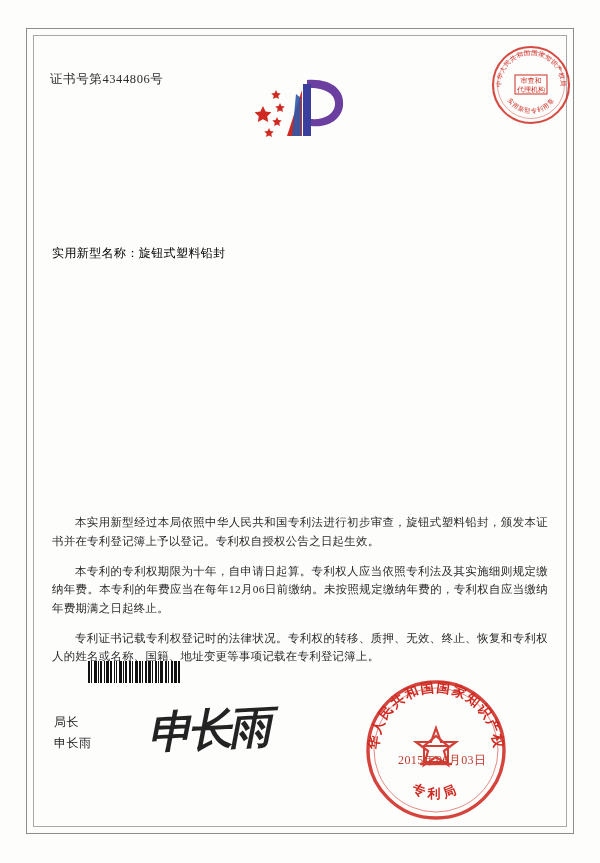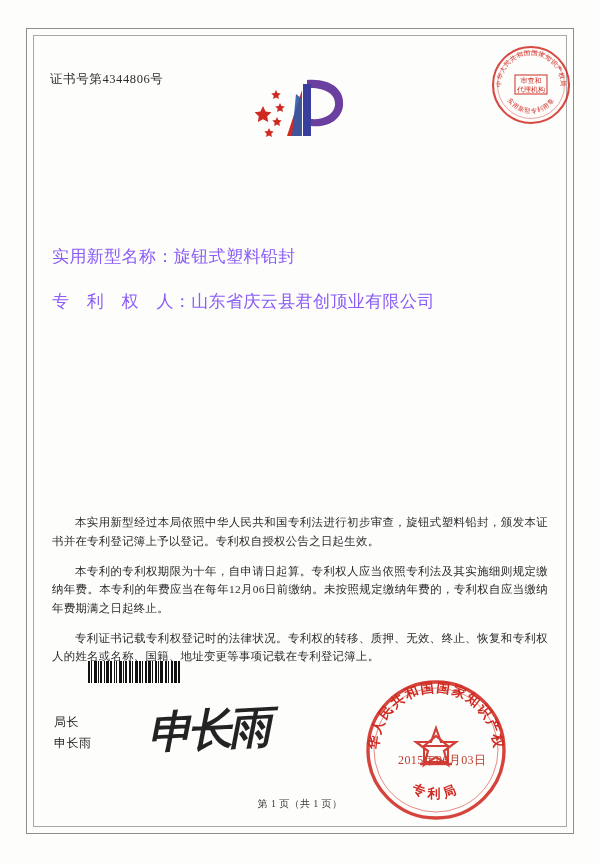--- a/index.html
+++ b/index.html
@@ -73,22 +73,22 @@
     color: #1b1b1b;
     font-family: "DejaVu Serif", serif;
   }
   .fields {
     position: absolute;
     left: 52px;
     top: 245px;
     width: 500px;
   }
   .field-row {
-    font-size: 17px;
-    color: #8b5cf6;
+    font-size: 12px;
+    color: #000000;
     margin-bottom: 21.5px;
     letter-spacing: 0.4px;
     white-space: nowrap;
     font-family: Liberation Mono, monospace;
   }
   .field-label {
     display: inline-block;
   }
   .field-value {
     display: inline-block;
@@ -219,23 +219,20 @@
         <polygon points="20,56 21.4,59 24.7,59.4 22.3,61.7 22.9,65 20,63.4 17.1,65 17.7,61.7 15.3,59.4 18.6,59"></polygon>
       </g>
     </svg>
   </div>
 
 
   <div class="fields">
     <div class="field-row">
       <span class="field-label">实用新型名称：</span><span class="field-value">旋钮式塑料铅封</span>
     </div>
-    <div class="field-row">
-      <span class="field-label">专　利　权　人：</span><span class="field-value">山东省庆云县君创顶业有限公司</span>
-    </div>
   </div>
 
   <div class="body-text">
     <p class="para">本实用新型经过本局依照中华人民共和国专利法进行初步审查，旋钮式塑料铅封，颁发本证书并在专利登记簿上予以登记。专利权自授权公告之日起生效。</p>
     <p class="para">本专利的专利权期限为十年，自申请日起算。专利权人应当依照专利法及其实施细则规定缴纳年费。本专利的年费应当在每年12月06日前缴纳。未按照规定缴纳年费的，专利权自应当缴纳年费期满之日起终止。</p>
     <p class="para">专利证书记载专利权登记时的法律状况。专利权的转移、质押、无效、终止、恢复和专利权人的姓名或名称、国籍、地址变更等事项记载在专利登记簿上。</p>
   </div>
 
   <div class="barcode">
     <i style="width:2px"></i><i style="width:1px;background:#fff"></i><i style="width:1px"></i><i style="width:2px;background:#fff"></i><i style="width:3px"></i><i style="width:1px;background:#fff"></i><i style="width:1px"></i><i style="width:1px;background:#fff"></i><i style="width:2px"></i><i style="width:2px;background:#fff"></i><i style="width:1px"></i><i style="width:1px;background:#fff"></i><i style="width:3px"></i><i style="width:1px;background:#fff"></i><i style="width:2px"></i><i style="width:2px;background:#fff"></i><i style="width:1px"></i><i style="width:1px;background:#fff"></i><i style="width:1px"></i><i style="width:2px;background:#fff"></i><i style="width:3px"></i><i style="width:1px;background:#fff"></i><i style="width:1px"></i><i style="width:1px;background:#fff"></i><i style="width:2px"></i><i style="width:2px;background:#fff"></i><i style="width:2px"></i><i style="width:1px;background:#fff"></i><i style="width:1px"></i><i style="width:2px;background:#fff"></i><i style="width:3px"></i><i style="width:1px;background:#fff"></i><i style="width:2px"></i><i style="width:1px;background:#fff"></i><i style="width:1px"></i><i style="width:2px;background:#fff"></i><i style="width:2px"></i><i style="width:1px;background:#fff"></i><i style="width:3px"></i><i style="width:1px;background:#fff"></i><i style="width:1px"></i><i style="width:2px;background:#fff"></i><i style="width:2px"></i><i style="width:1px;background:#fff"></i><i style="width:1px"></i><i style="width:1px;background:#fff"></i><i style="width:3px"></i><i style="width:2px;background:#fff"></i><i style="width:2px"></i><i style="width:1px;background:#fff"></i><i style="width:1px"></i><i style="width:2px;background:#fff"></i><i style="width:2px"></i><i style="width:1px;background:#fff"></i><i style="width:3px"></i><i style="width:1px;background:#fff"></i><i style="width:2px"></i>
@@ -266,15 +263,14 @@
         <polygon points="78,56 83,70 98,70 86,79 90,93 78,85 66,93 70,79 58,70 73,70" fill="none" stroke-width="2.2"></polygon>
         <rect x="66" y="74" width="24" height="16" fill="none" stroke-width="2"></rect>
         <path d="M62 92 L94 92" stroke-width="2.4"></path>
         <path d="M66 74 L78 64 L90 74" fill="none" stroke-width="2.2"></path>
       </g>
     </svg>
   </div>
 
   <div class="seal-date">2015年06月03日</div>
 
-  <div class="page-foot">第 1 页（共 1 页）</div>
 
 </div>
 
 </body></html>

